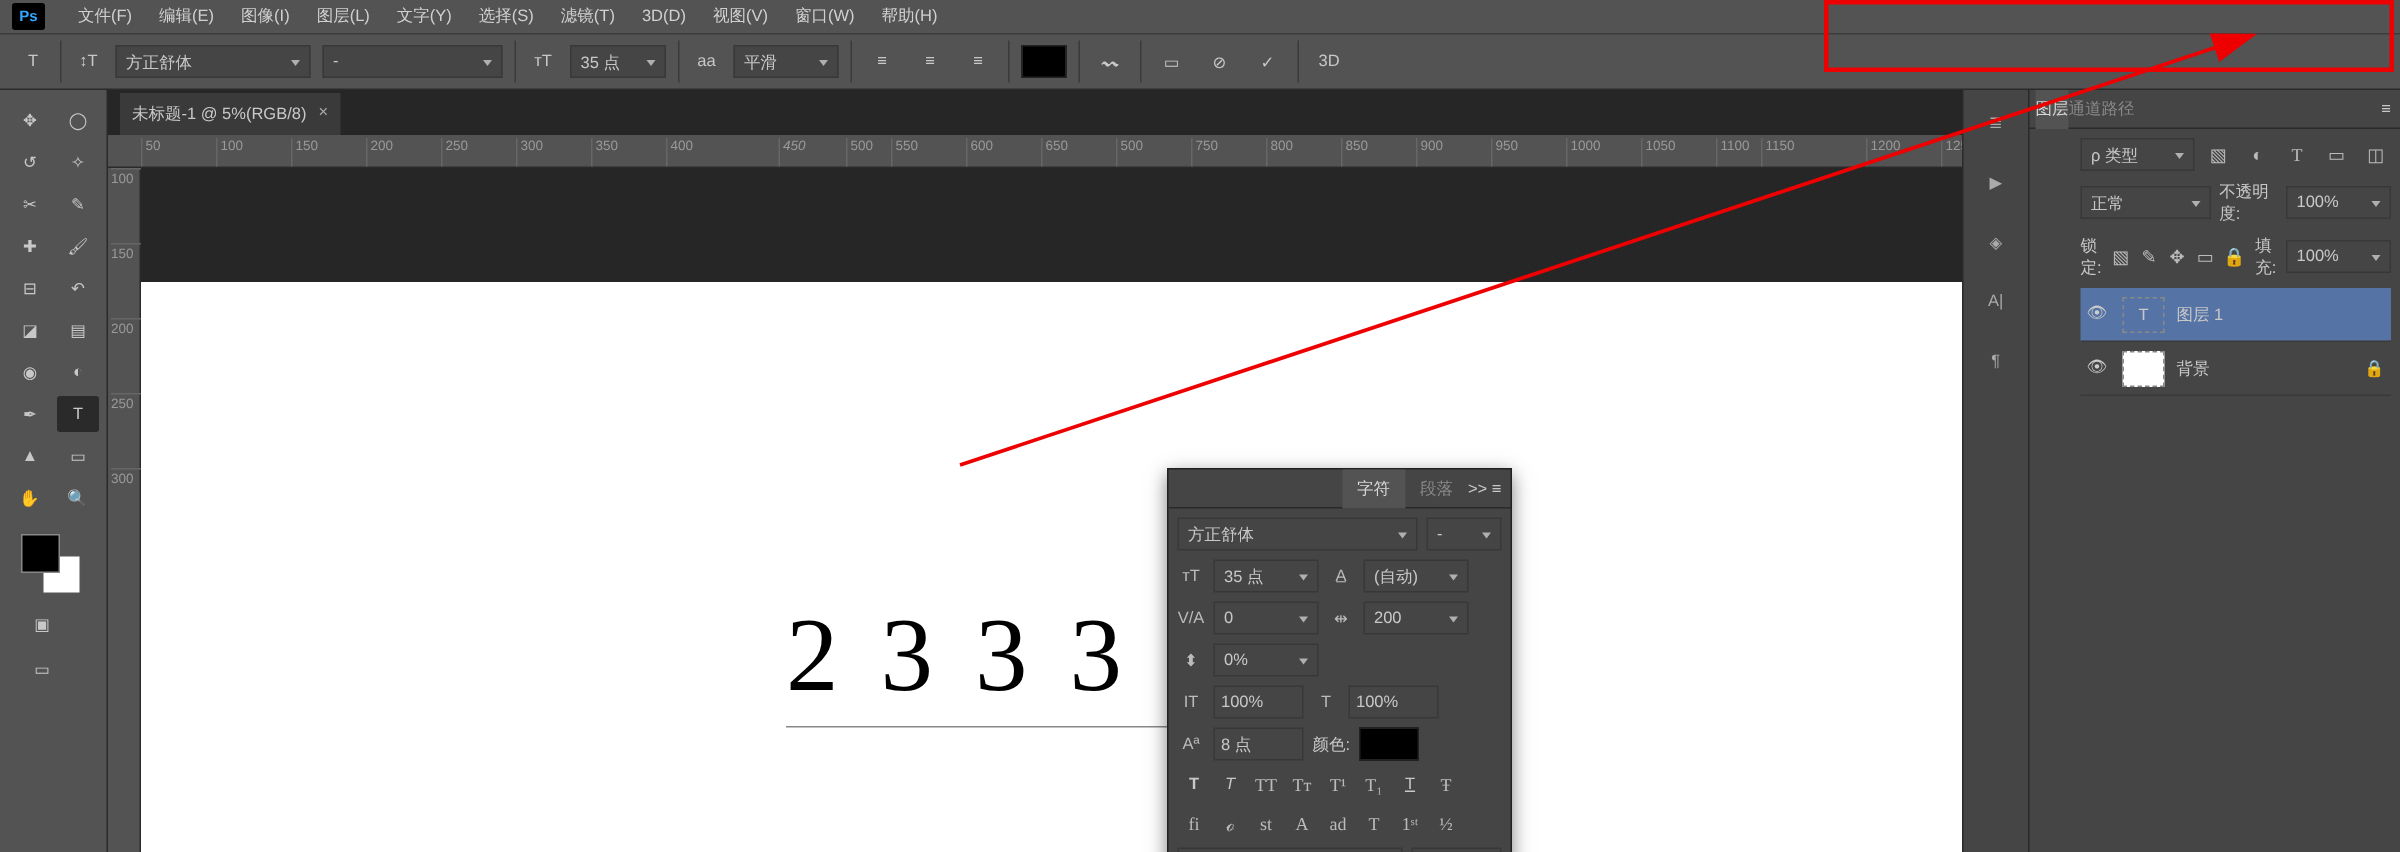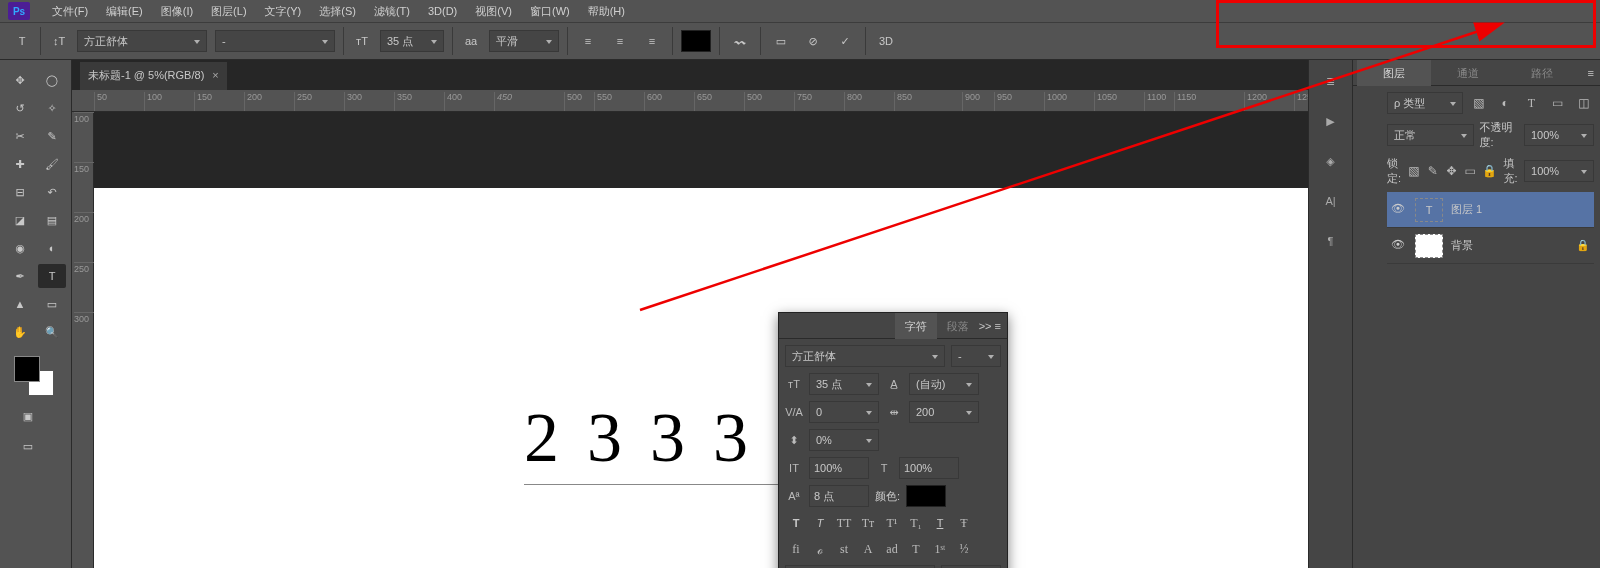--- a/index.html
+++ b/index.html
@@ -1,18 +1,18 @@
 <!DOCTYPE html>
 <html><head>
 <meta charset="utf-8">
 <style>
 *{margin:0;padding:0;box-sizing:border-box;font-family:"Microsoft YaHei",sans-serif;font-size:11px;color:#c8c8c8;}
 body{background:#535353;width:1600px;height:568px;overflow:hidden;position:relative;}
 .menubar{display:flex;align-items:center;height:22px;background:#535353;padding-left:8px;gap:2px;}
-.ps-logo{width:22px;height:18px;background:#4c1d95;color:#31A8FF;font-weight:bold;font-size:10px;display:flex;align-items:center;justify-content:center;border-radius:2px;margin-right:12px;text-align:center;}
+.ps-logo{width:22px;height:18px;background:#000000;color:#31A8FF;font-weight:bold;font-size:10px;display:flex;align-items:center;justify-content:center;border-radius:2px;margin-right:12px;text-align:center;}
 .menu-item{padding:0 8px;line-height:22px;cursor:default;color:#d0d0d0;}
 .optbar{display:flex;align-items:center;height:38px;background:#535353;border-top:1px solid #3c3c3c;border-bottom:1px solid #2a2a2a;padding-left:12px;gap:8px;}
 .opticon{width:20px;height:20px;display:flex;align-items:center;justify-content:center;color:#c8c8c8;}
 .select{background:#454545;border:1px solid #383838;height:22px;display:flex;align-items:center;padding:0 18px 0 6px;position:relative;cursor:default;}
 .select::after{content:"";position:absolute;right:6px;top:9px;border-left:3px solid transparent;border-right:3px solid transparent;border-top:4px solid #b0b0b0;}
 .sep{width:1px;height:28px;background:#3a3a3a;}
 .val{background:#454545;border:1px solid #383838;height:22px;padding:0 4px;display:flex;align-items:center;min-width:40px;}
 .align-btn{width:24px;height:22px;display:flex;align-items:center;justify-content:center;cursor:default;}
 .color-swatch{width:30px;height:22px;background:#000;border:1px solid #222;}
 .main{display:flex;height:508px;}
@@ -43,21 +43,21 @@
 .panel-body{padding:6px;}
 .row{display:flex;gap:6px;margin-bottom:6px;align-items:center;}
 .row .select{flex:1;}
 .sm-ico{width:18px;display:flex;justify-content:center;color:#bbb;font-size:11px;}
 .btnrow{display:flex;gap:2px;flex-wrap:wrap;margin-top:6px;}
 .tbtn{width:22px;height:20px;display:flex;align-items:center;justify-content:center;color:#bbb;font-family:"Times New Roman",serif;font-size:12px;cursor:default;}
 .rightcol{width:44px;background:#454545;border-left:1px solid #2a2a2a;display:flex;flex-direction:column;align-items:center;padding-top:8px;gap:14px;}
 .rc-btn{width:32px;height:26px;display:flex;align-items:center;justify-content:center;color:#aaa;cursor:default;}
 .rightpanels{width:248px;background:#454545;border-left:1px solid #2a2a2a;}
 .rp-tabs{display:flex;height:26px;align-items:center;border-bottom:1px solid #2a2a2a;padding-left:4px;}
-.rp-tab{padding:0 26px;line-height:26px;color:#888;}
+.rp-tab{padding:0 0;line-height:26px;color:#888;}
 .rp-tab.active{background:#535353;color:#d8d8d8;}
 .rp-body{padding:6px;margin-left:28px;}
 .rp-row{display:flex;align-items:center;gap:6px;margin-bottom:6px;}
 .rp-row .select{min-width:70px;}
 .layer{display:flex;align-items:center;height:36px;gap:8px;padding:0 4px;border-bottom:1px solid #3a3a3a;}
 .layer.active{background:#5673a5;}
 .eye{width:16px;height:16px;color:#ccc;}
 .thumb{width:28px;height:24px;background:#fff;display:flex;align-items:center;justify-content:center;border:1px dashed #888;}
 .thumb.T{background:transparent;}
 .lock{margin-left:auto;color:#999;}
@@ -156,30 +156,30 @@
     </div>
     <div class="ruler-h" id="rulerH">
         <div class="tick" style="left: 22px;">50</div>
         <div class="tick" style="left: 72px;">100</div>
         <div class="tick" style="left: 122px;">150</div>
         <div class="tick" style="left: 172px;">200</div>
         <div class="tick" style="left: 222px;">250</div>
         <div class="tick" style="left: 272px;">300</div>
         <div class="tick" style="left: 322px;">350</div>
         <div class="tick" style="left: 372px;">400</div>
-        <div class="tick" style="left: 422px; font-style: italic;">450</div>
+        <div class="tick" style="left: 447px; font-style: italic;">450</div>
         <div class="tick" style="left: 492px;">500</div>
         <div class="tick" style="left: 522px;">550</div>
         <div class="tick" style="left: 572px;">600</div>
         <div class="tick" style="left: 622px;">650</div>
         <div class="tick" style="left: 672px;">500</div>
         <div class="tick" style="left: 722px;">750</div>
         <div class="tick" style="left: 772px;">800</div>
         <div class="tick" style="left: 822px;">850</div>
-        <div class="tick" style="left: 872px; margin-left: 18px;">900</div>
+        <div class="tick" style="left: 872px;">900</div>
         <div class="tick" style="left: 922px;">950</div>
         <div class="tick" style="left: 972px;">1000</div>
         <div class="tick" style="left: 1022px;">1050</div>
         <div class="tick" style="left: 1072px;">1100</div>
         <div class="tick" style="left: 1102px;">1150</div>
         <div class="tick" style="left: 1172px;">1200</div>
         <div class="tick" style="left: 1222px;">1250</div>
       </div>
     <div class="canvas-wrap">
       <div class="ruler-v" id="rulerV">

